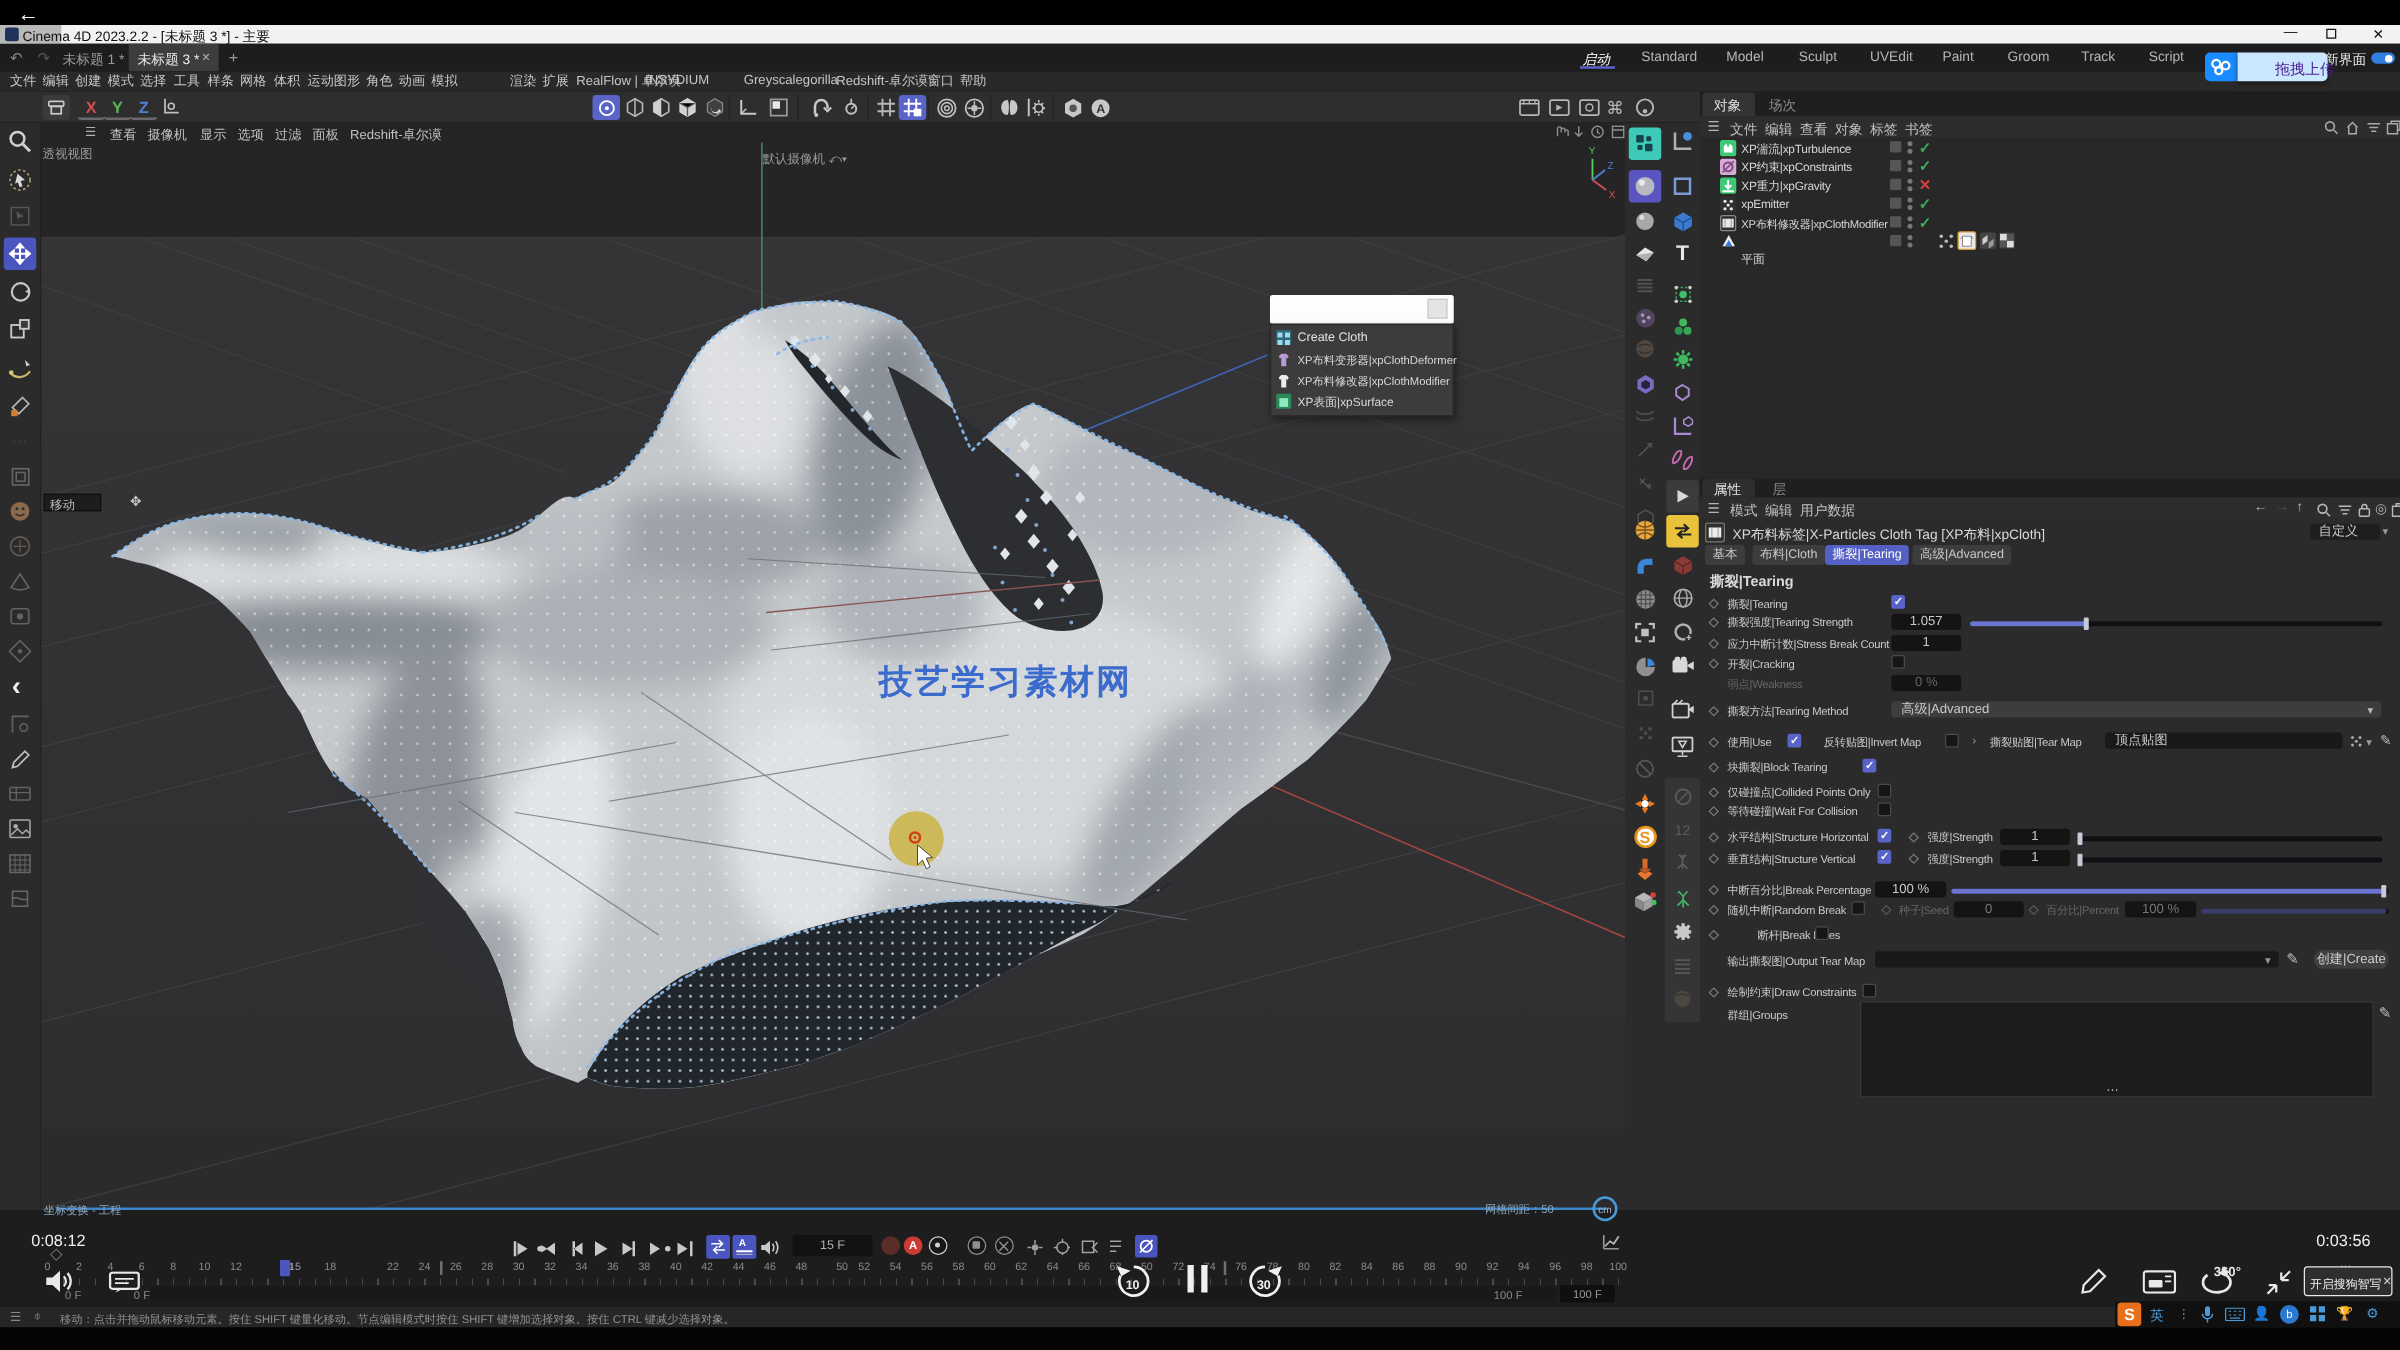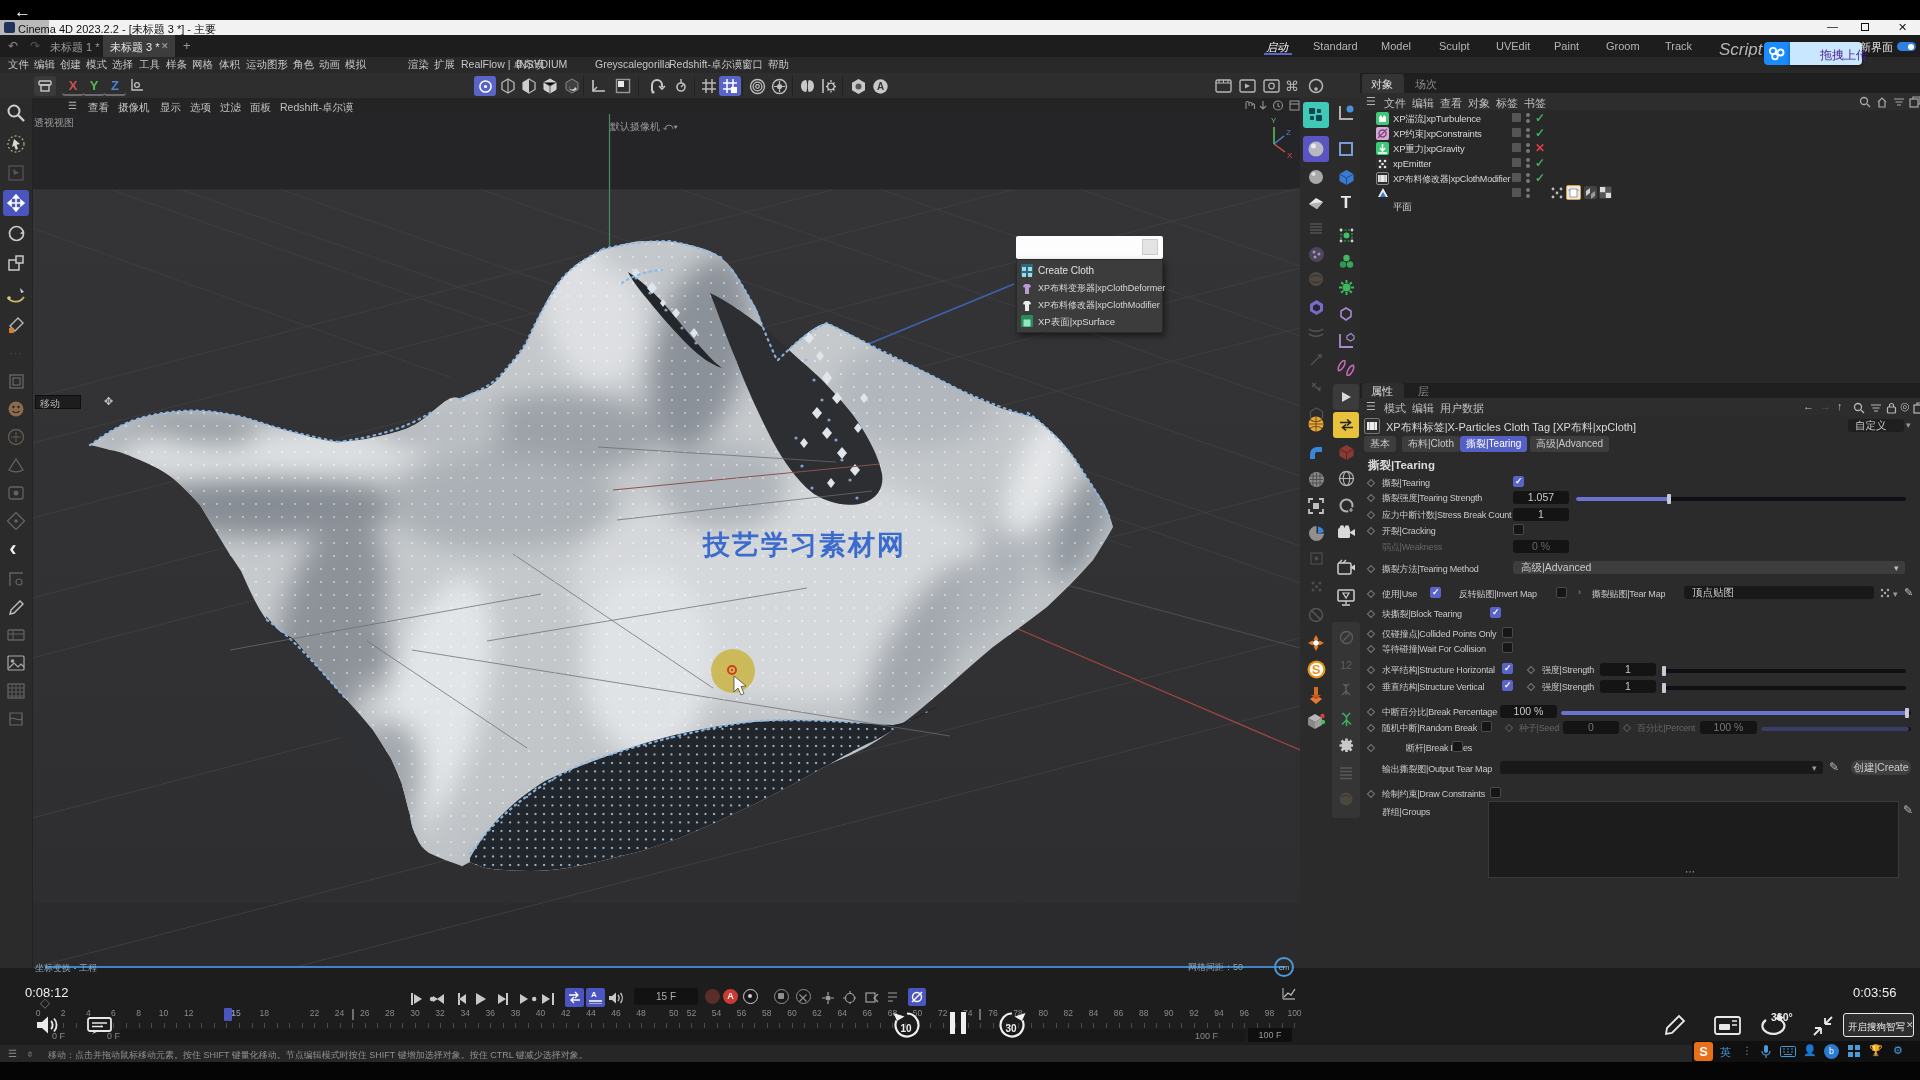--- a/index.html
+++ b/index.html
@@ -69,21 +69,21 @@
   <div class="t" style="left:183px;top:3px;color:#999;font-size:13px;">+</div>
   <div class="t" style="left:1266px;top:5px;color:#fff;font-size:11px;font-style:italic;">启动</div>
   <div class="abs" style="left:1264px;top:18px;width:28px;height:2px;background:#5a64c8;"></div>
   <div class="t" style="left:1313px;top:5px;color:#b5b5b5;font-size:11px;">Standard</div>
   <div class="t" style="left:1381px;top:5px;color:#b5b5b5;font-size:11px;">Model</div>
   <div class="t" style="left:1439px;top:5px;color:#b5b5b5;font-size:11px;">Sculpt</div>
   <div class="t" style="left:1496px;top:5px;color:#b5b5b5;font-size:11px;">UVEdit</div>
   <div class="t" style="left:1554px;top:5px;color:#b5b5b5;font-size:11px;">Paint</div>
   <div class="t" style="left:1606px;top:5px;color:#b5b5b5;font-size:11px;">Groom</div>
   <div class="t" style="left:1665px;top:5px;color:#b5b5b5;font-size:11px;">Track</div>
-  <div class="t" style="left:1719px;top:5px;color:#b5b5b5;font-size:17px;font-style:italic;">Script</div>
+  <div class="t" style="left:1719px;top:5px;color:#b5b5b5;font-size:11px;">Script</div>
   <div class="t" style="left:1860px;top:5px;color:#e5e5e5;font-size:11px;">新界面</div>
   <div class="abs" style="left:1897px;top:7px;width:19px;height:9px;background:#2f80e0;border-radius:5px;"></div>
   <div class="abs" style="left:1908px;top:8.5px;width:6px;height:6px;background:#fff;border-radius:3px;"></div>
 </div>
 
 <div class="abs" style="left:1764px;top:42px;width:26px;height:23px;background:#1a8cff;border-radius:4px 0 0 4px;z-index:50;"></div>
 <svg class="abs" style="left:1768px;top:46px;z-index:51;" width="18" height="15" viewBox="0 0 18 15">
  <circle cx="5" cy="5" r="3.2" fill="none" stroke="#fff" stroke-width="1.8"></circle>
  <circle cx="12.5" cy="6.5" r="3" fill="none" stroke="#fff" stroke-width="1.8"></circle>
  <circle cx="7" cy="10.5" r="2.8" fill="none" stroke="#fff" stroke-width="1.8"></circle>

